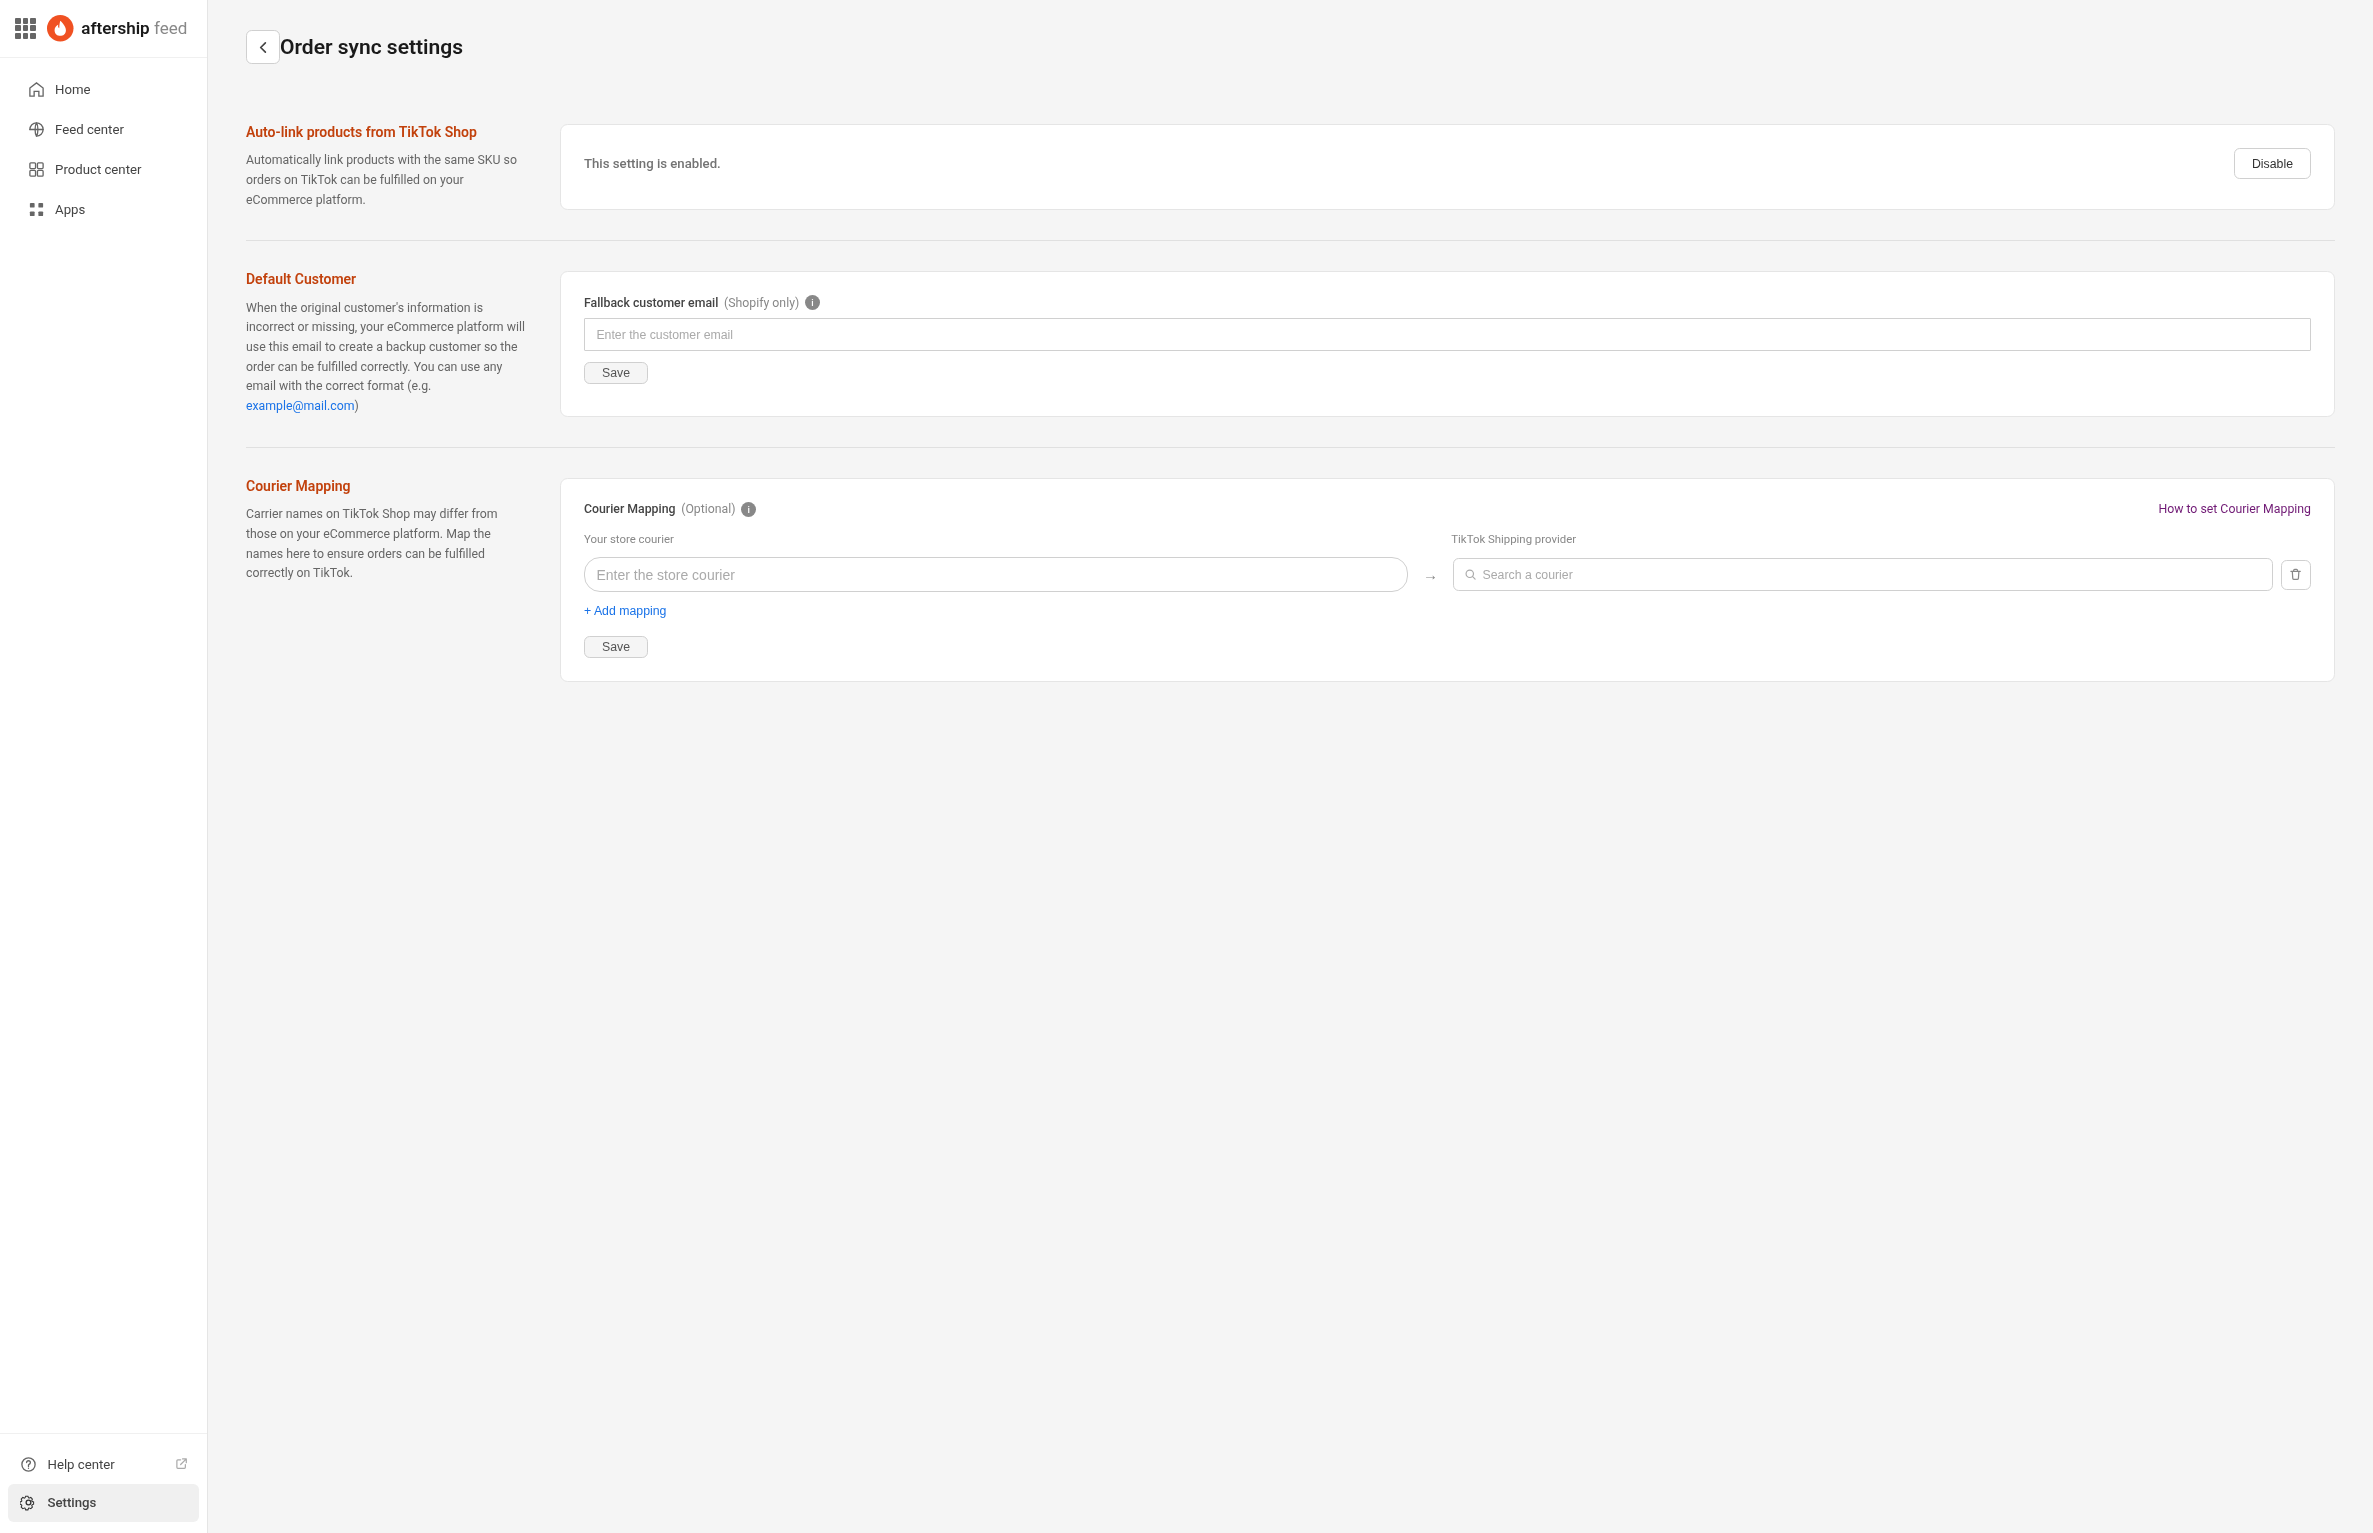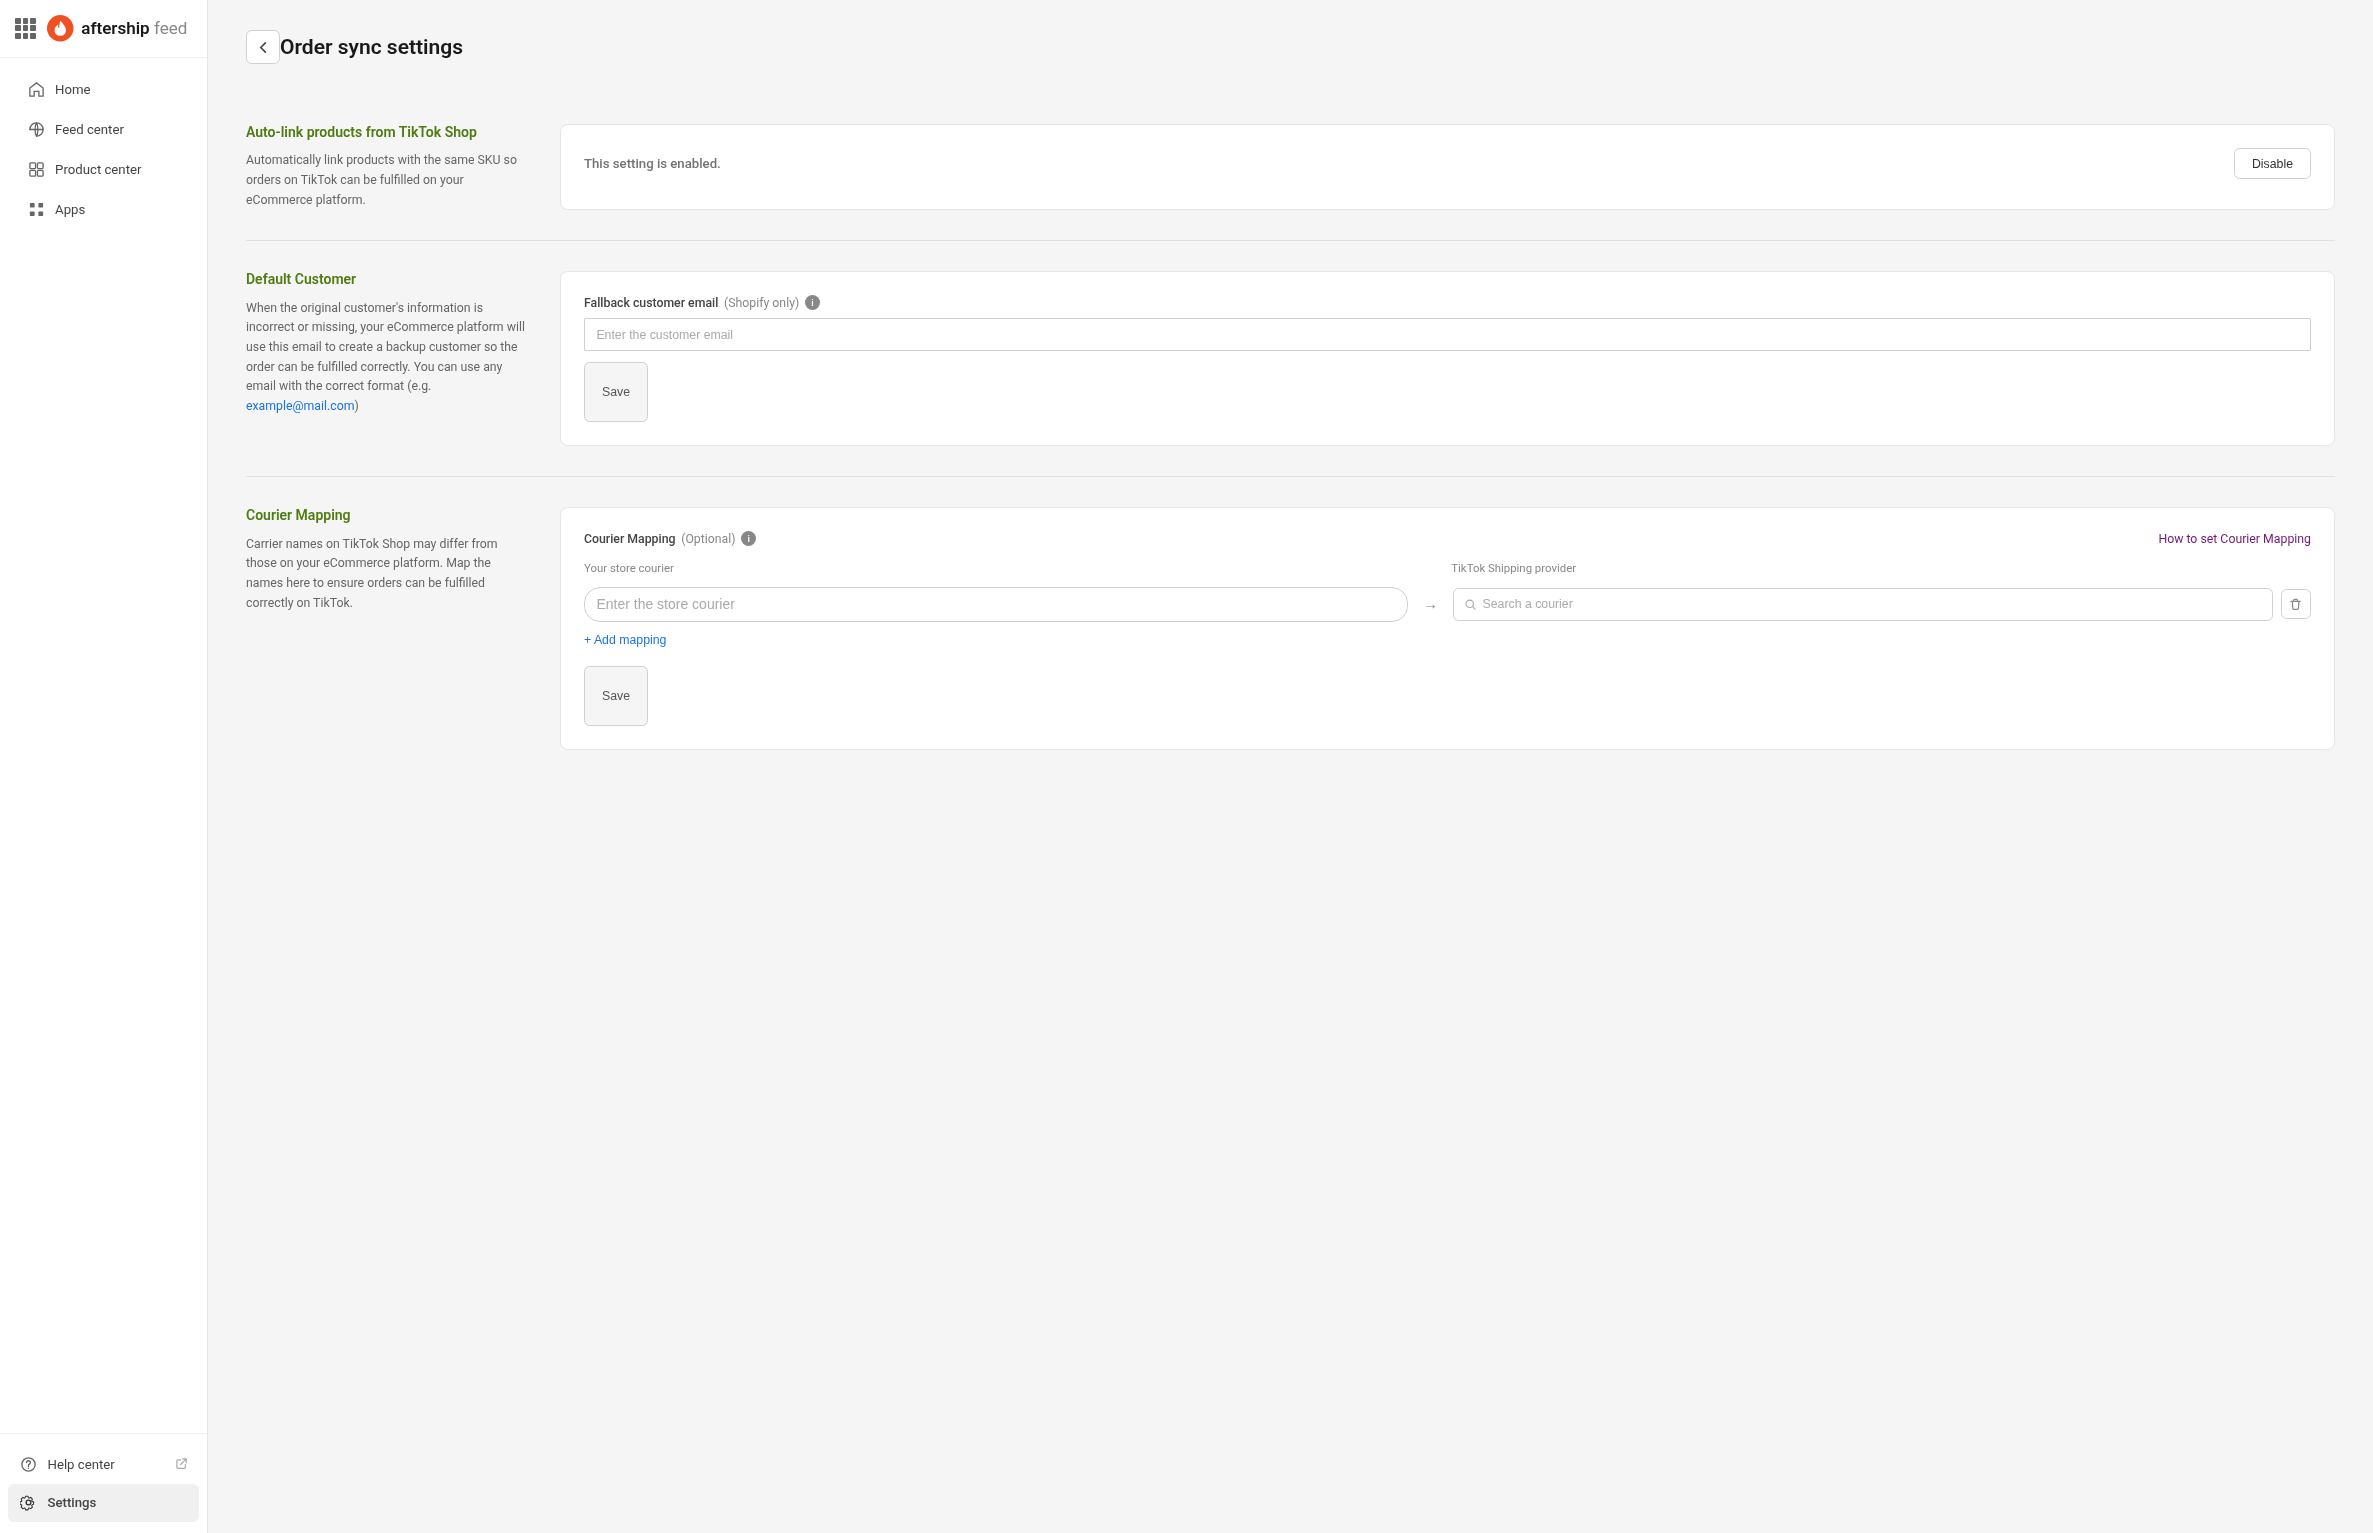--- a/index.html
+++ b/index.html
@@ -114,21 +114,21 @@
     }
     .section:last-child { border-bottom: none; }
 
     .section-left {
       width: 284px;
       min-width: 284px;
     }
     .section-title {
       font-size: 14px;
       font-weight: 600;
-      color: #4d7c0f;
+      color: #c2410c;
       margin-bottom: 11.4px;
     }
     .section-desc {
       font-size: 12.3px;
       color: #666;
       line-height: 1.6;
     }
     .section-desc a {
       color: #1a73e8;
       text-decoration: none;
@@ -197,21 +197,21 @@
       border-radius: 1px;
       font-size: 12.3px;
       color: #333;
       outline: none;
       background: #fff;
       margin-bottom: 11.4px;
     }
     .text-input::placeholder { color: #aaa; }
 
     .save-btn {
-      padding: 22px 17px;
+      padding: 3px 17px;
       border: 0.9px solid #d0d0d0;
       border-radius: 5.7px;
       background: #f5f5f5;
       cursor: pointer;
       font-size: 12.3px;
       font-weight: 500;
       color: #555;
     }
 
     

